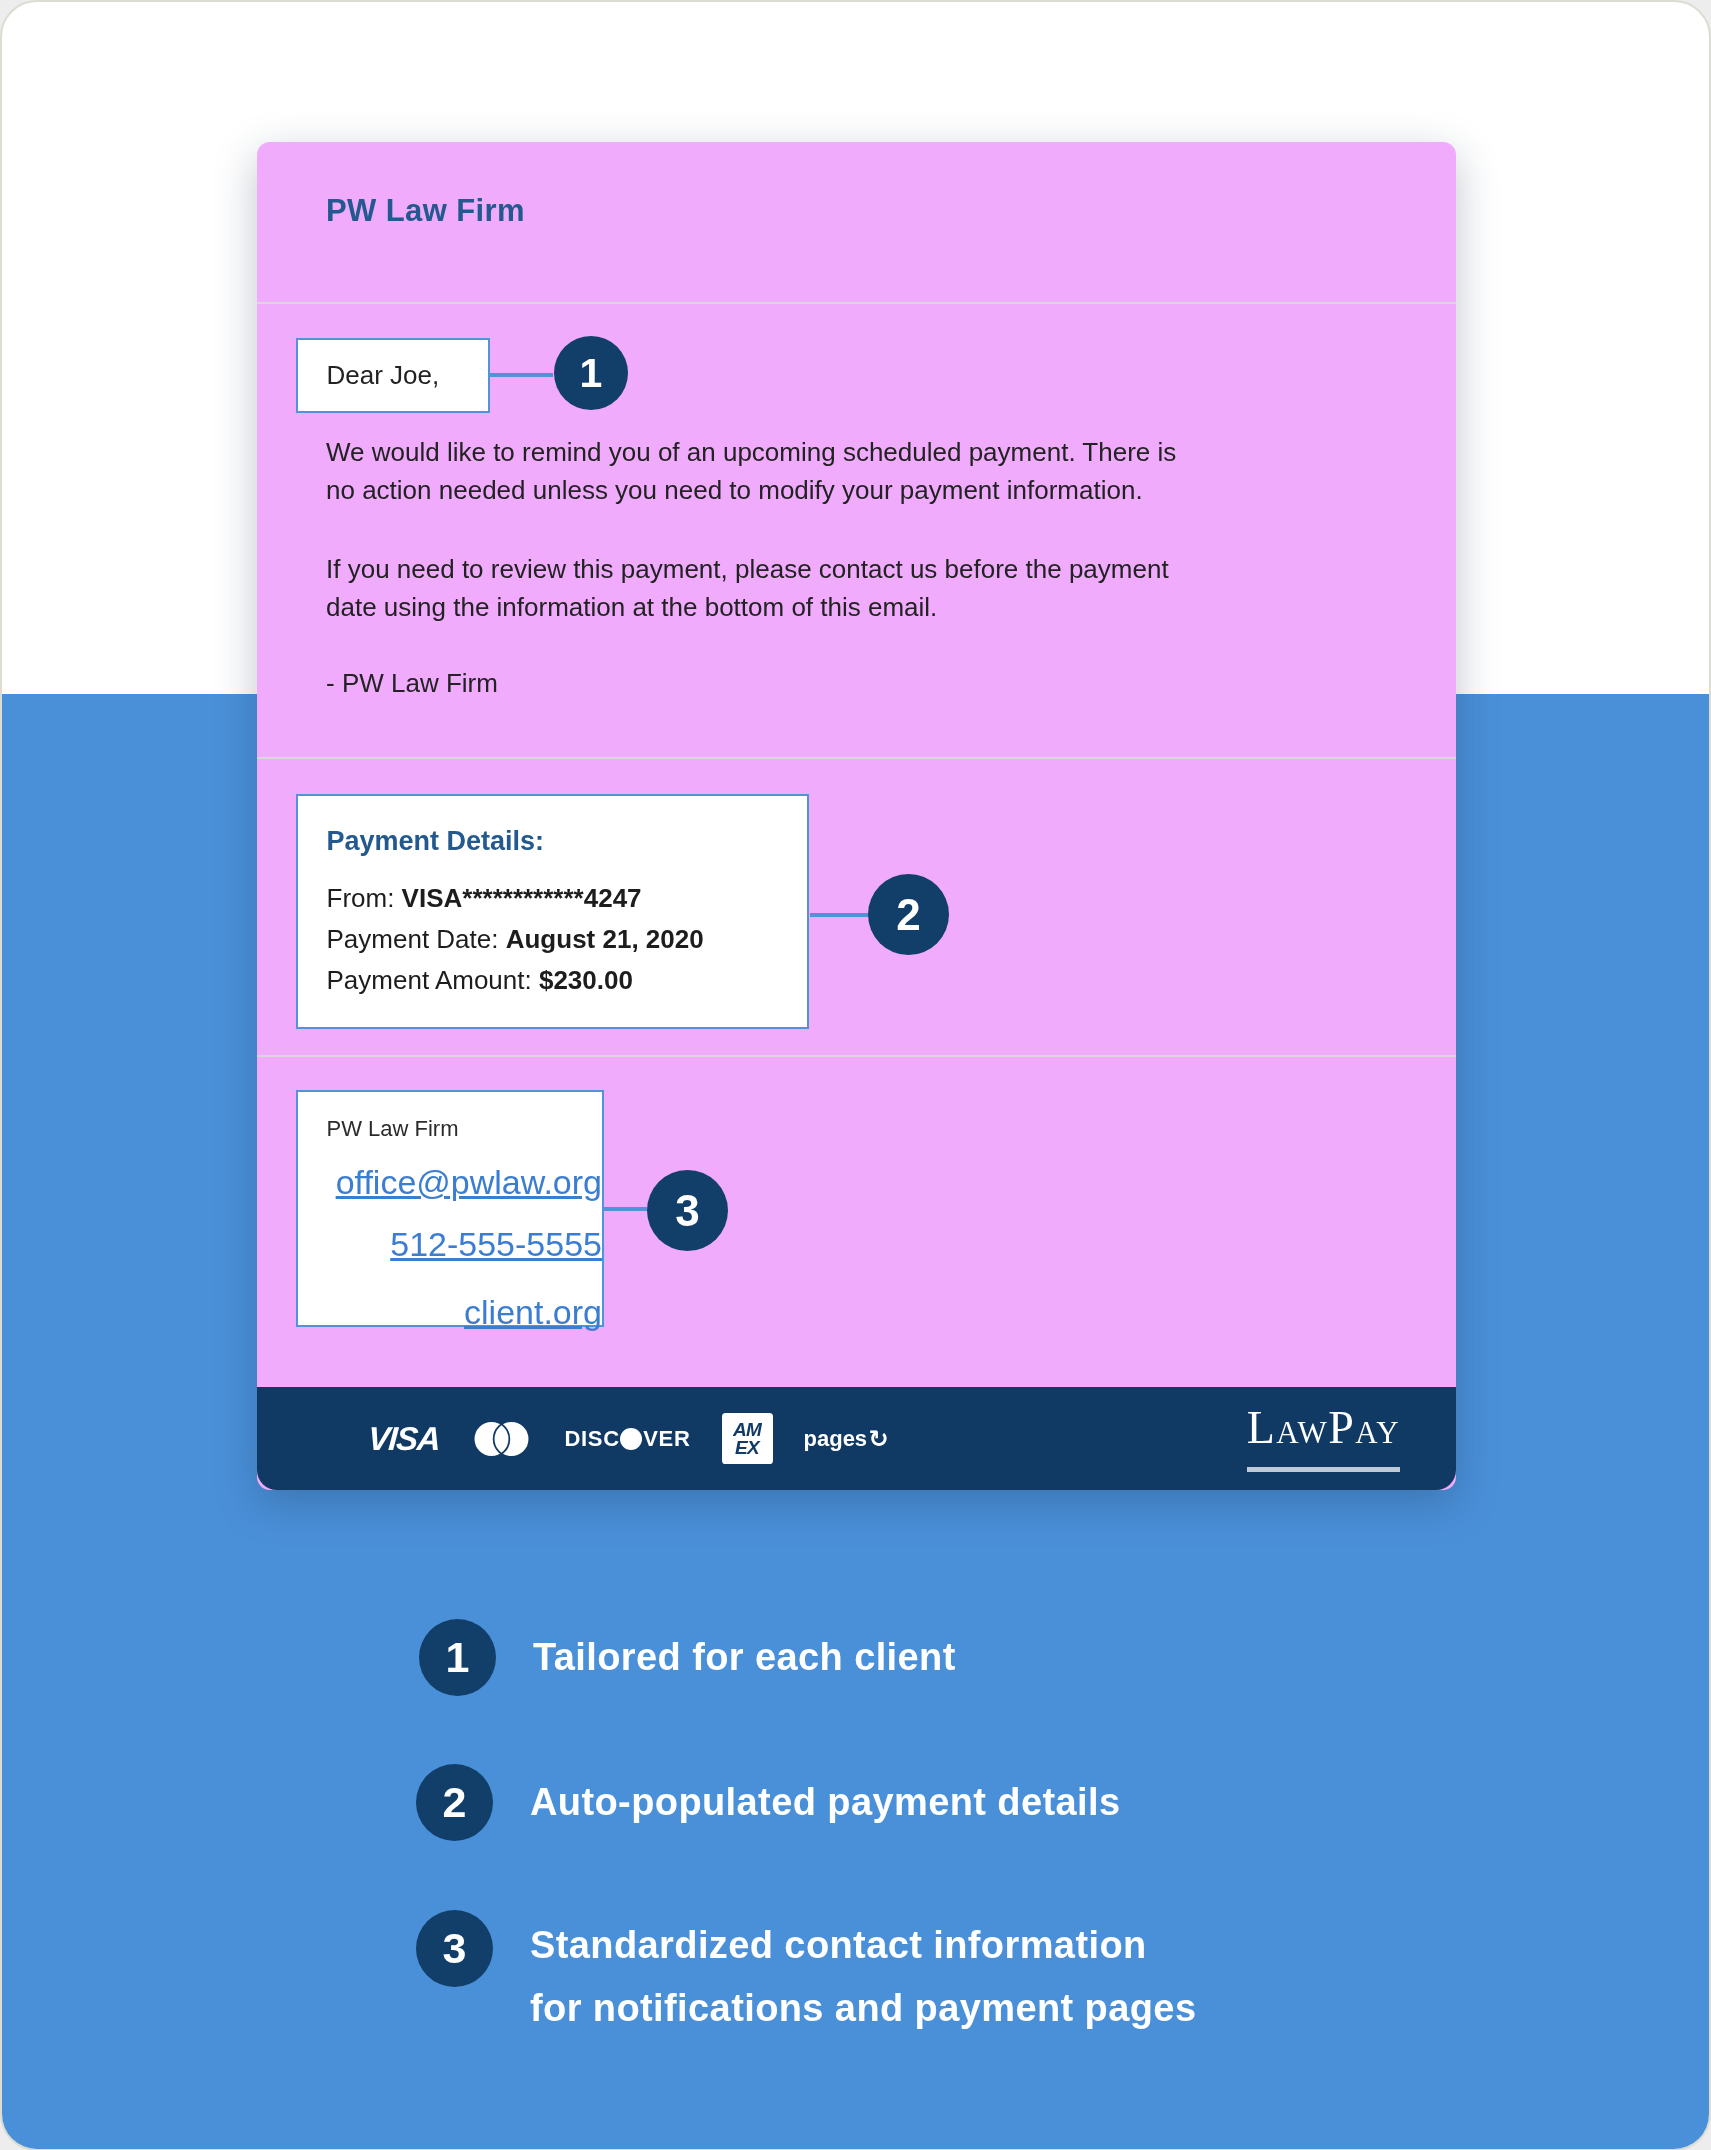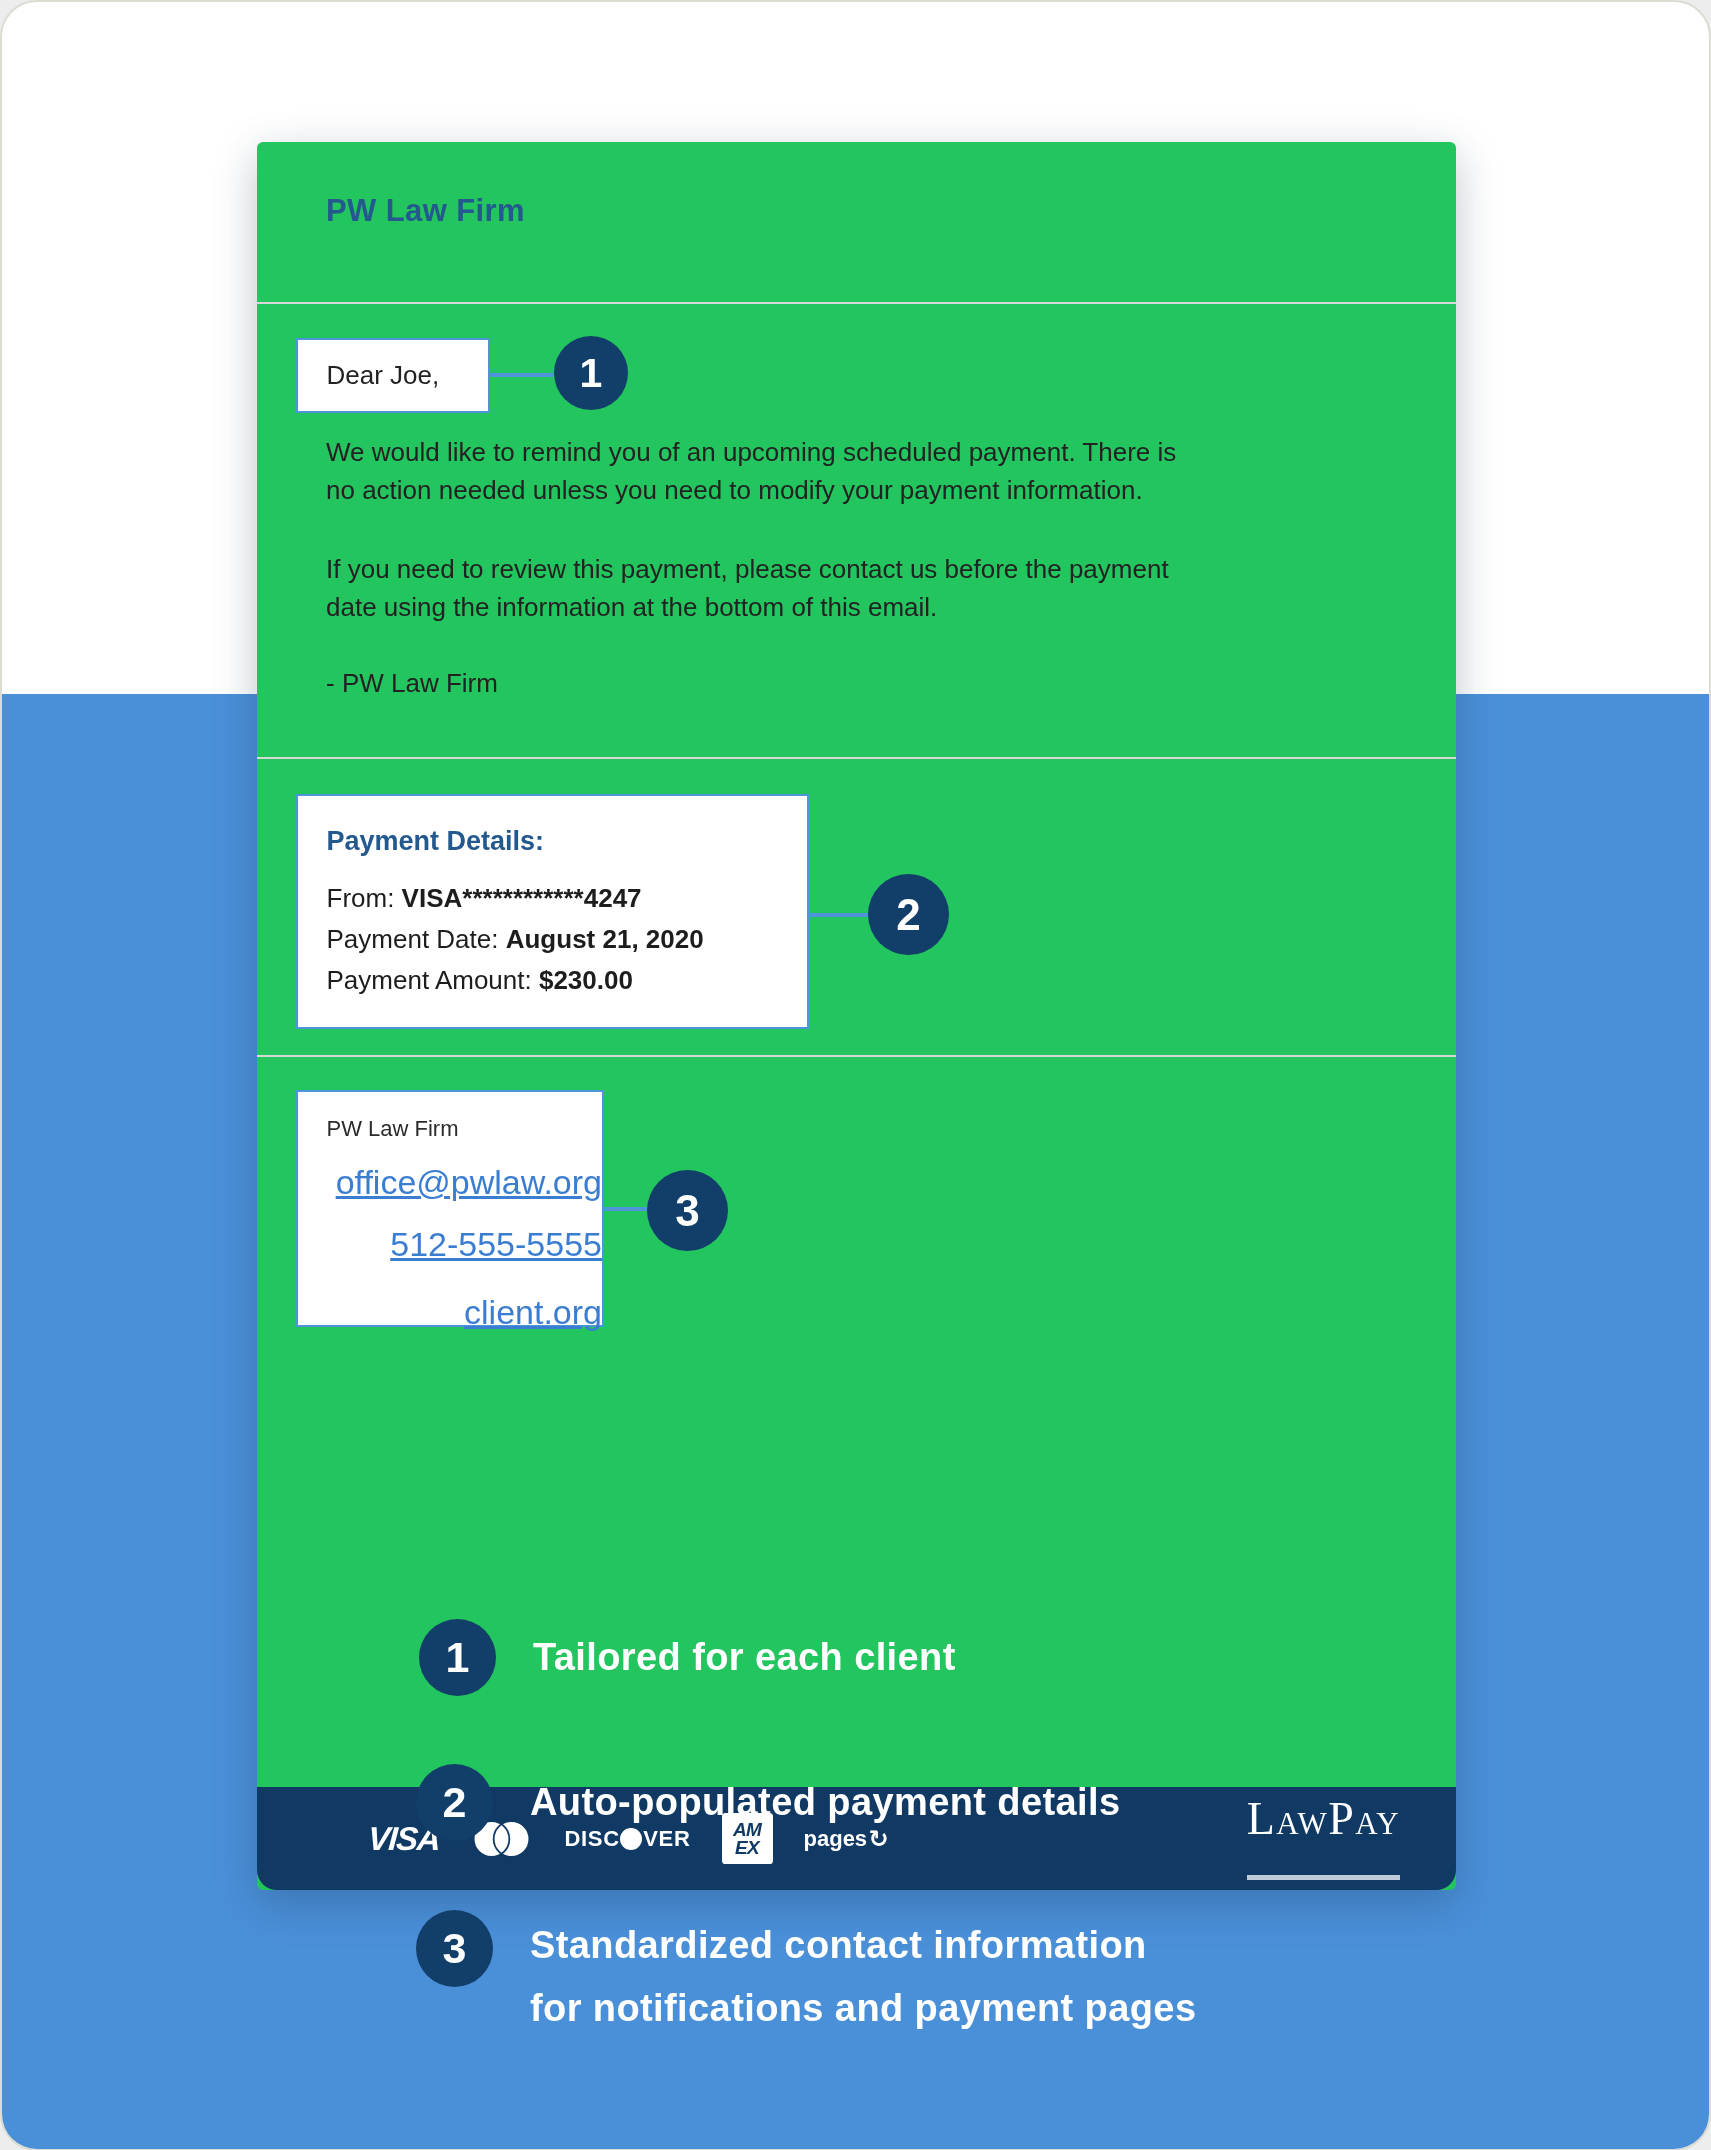--- a/index.html
+++ b/index.html
@@ -4,22 +4,22 @@
 <style>
   * { margin:0; padding:0; box-sizing:border-box; }
   body { background:#ededed; font-family:"Liberation Sans", sans-serif; }
 
   .canvas{ position:relative; width:1711px; height:2151px; background:#ffffff;
            border:2.1px solid #dcdcd2; border-radius:37px; overflow:hidden; }
 
   .blue-bg{ position:absolute; left:0; right:0; top:692px; bottom:0; background:#4a90d9; }
 
   
-  .card{ position:absolute; left:255px; top:140px; width:1199px; height:1748px;
-         background:#22c55e; border-radius:6px;
+  .card{ position:absolute; left:255px; top:140px; width:1199px; height:1348px;
+         background:#f0abfc; border-radius:13px;
          box-shadow:0 13px 43px rgba(25,45,75,.28); }
 
   .card-title{ position:absolute; left:69px; top:51px; font-size:31px; font-weight:700;
                color:#24598f; letter-spacing:0.4px; }
 
   .divider{ position:absolute; left:0; width:100%; height:2.1px; background:#d8d8d8; }
   .d1{ top:160px; } .d2{ top:615px; } .d3{ top:913px; }
 
   .hl-box{ position:absolute; border:2.9px solid #4f94d8; background:#fff; }
   .greeting-box{ left:39px; top:196px; width:194px; height:75px; display:flex; align-items:center; }
@@ -67,21 +67,21 @@
   .disc-dot{ display:inline-block; width:22px; height:22px; border-radius:50%;
              background:#fff; margin:0 0.7px; }
   .amex{ width:51px; height:51px; background:#fff; border-radius:3.6px;
          display:flex; flex-direction:column; align-items:center; justify-content:center; }
   .amex span{ color:#113a64; font-size:19px; font-weight:700; font-style:italic;
               line-height:18px; letter-spacing:-0.7px; }
   .echeck{ color:#fff; font-size:22px; font-weight:600; display:flex; align-items:center; }
   .echeck .arrow{ font-family:"DejaVu Sans", sans-serif; font-size:24px; font-weight:700;
                   margin-left:1.4px; }
   .lawpay{ margin-left:auto; color:#fff; font-family:"Liberation Serif", serif;
-           border-bottom:5px solid #bfcbd9; padding-bottom:23px; line-height:44px;
+           border-bottom:5px solid #bfcbd9; padding-bottom:6px; line-height:44px;
            letter-spacing:1.4px; white-space:nowrap; }
   .lawpay .big{ font-size:46px; } .lawpay .small{ font-size:31px; }
 
   
   .legend-row{ position:absolute; display:flex; align-items:center; gap:37px; }
   .lr1{ left:417px; top:1617px; } .lr2{ left:414px; top:1762px; } .lr3{ left:414px; top:1908px; align-items:flex-start; }
   .legend-circle{ width:77px; height:77px; border-radius:50%; background:#123f6a;
                   flex:0 0 auto; color:#fff; font-size:43px; font-weight:700;
                   display:flex; align-items:center; justify-content:center; }
   .legend-label{ color:#fff; font-size:38px; font-weight:700; letter-spacing:0.4px; }

